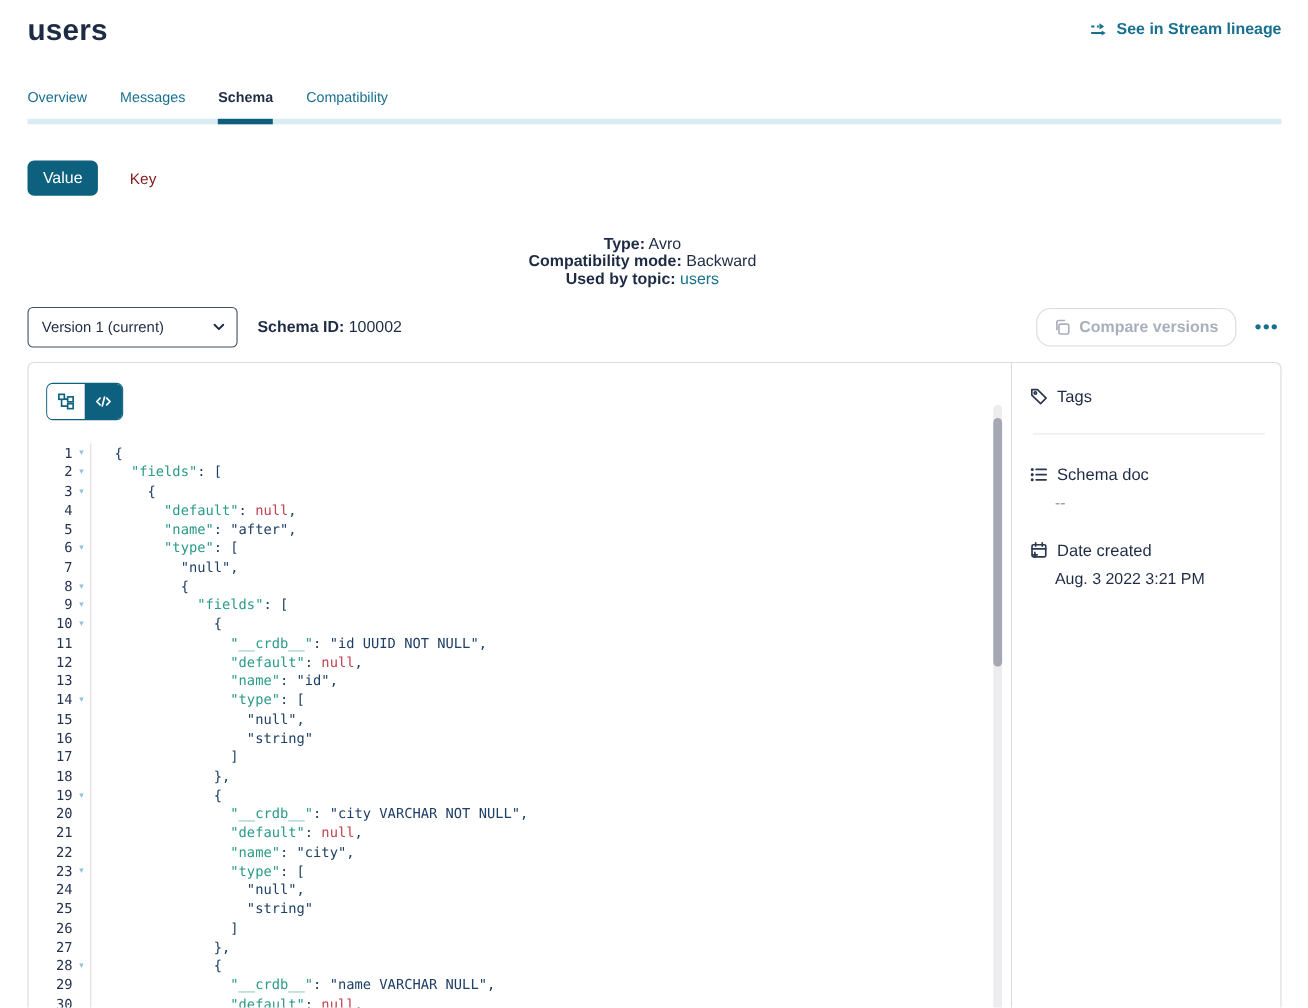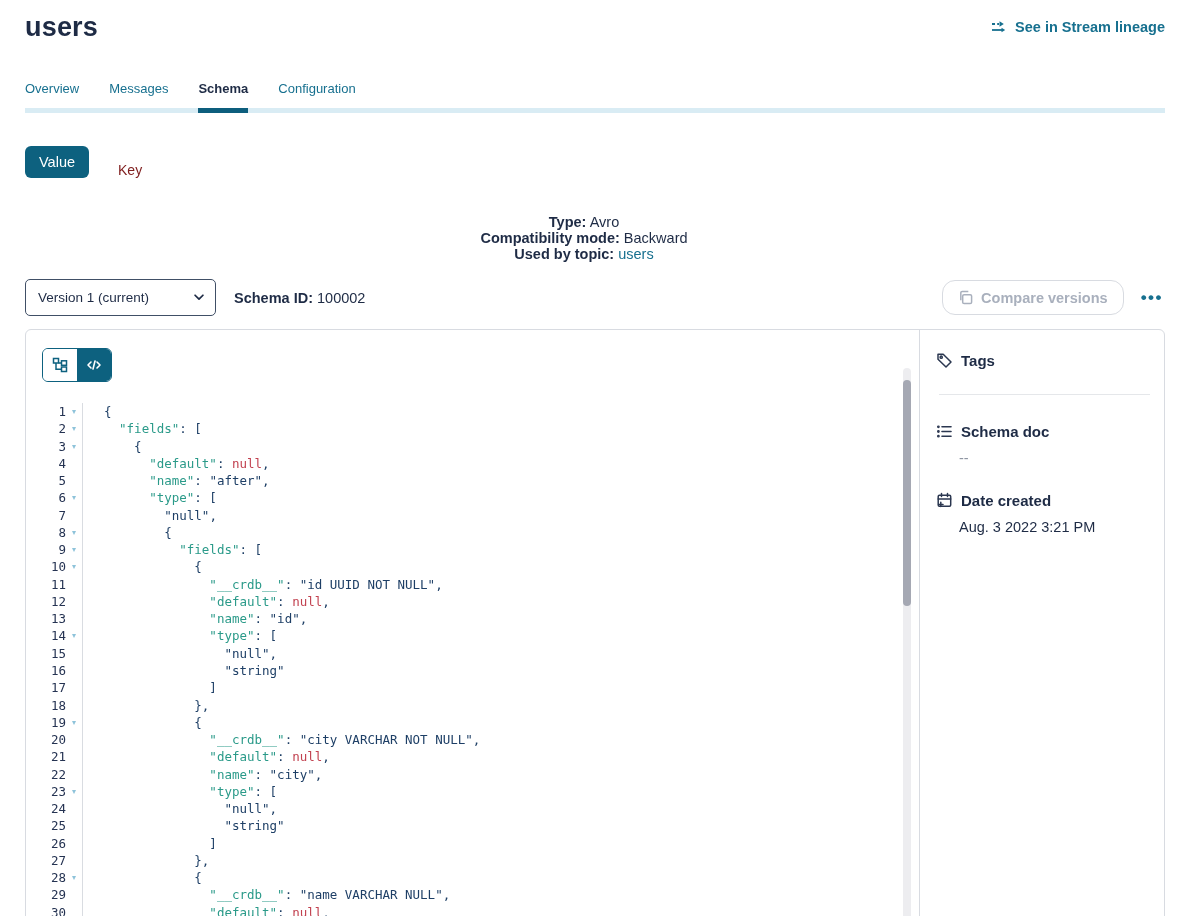--- a/index.html
+++ b/index.html
@@ -13,21 +13,21 @@
   .lineage { display:flex; align-items:center; gap:7px; color:#17708f; font-size:14.5px; font-weight:600; cursor:pointer; }
 
   
   .tabs { position:relative; margin-top:37px; display:flex; }
   .tabs .bar { position:absolute; left:0; right:0; bottom:0; height:5px; background:#d9ecf4; }
   .tab { position:relative; margin-right:30px; padding-bottom:17px; font-size:13px; color:#17708f; cursor:pointer; }
   .tab.active { color:#1e2b45; font-weight:600; }
   .tab.active::after { content:""; position:absolute; left:0; right:0; bottom:0; height:5px; background:#0d5e7d; z-index:1; }
 
   
-  .vk { margin-top:33px; display:flex; align-items:flex-end; }
+  .vk { margin-top:33px; display:flex; align-items:center; }
   .btn-value { background:#0d617f; color:#fff; border:none; border-radius:6px; height:32px; padding:0 14px;
                font-size:14.5px; font-family:inherit; cursor:pointer; }
   .key-link { margin-left:29px; color:#7f1d1d; font-size:14px; cursor:pointer; }
 
   
   .meta { margin-top:36px; display:flex; align-items:center; font-size:14.5px;flex-direction:column; }
   .meta .grp { margin-right:22px; }
   .meta b { font-weight:700; }
   .meta .lnk { color:#17708f; cursor:pointer; }
 
@@ -64,21 +64,21 @@
           border-right:1px solid #d9dce1; font-family:"DejaVu Sans", sans-serif; }
   .txt { padding-left:21px; }
   .k { color:#2a9a89; } .s { color:#1e3f66; } .p { color:#1e3f66; } .n { color:#c24250; }
 
   
   .sbtrack { position:absolute; top:38px; bottom:0; right:8px; width:8px; background:#ededf0; border-radius:4px; }
   .sbthumb { position:absolute; top:12px; left:0; width:8px; height:226px; background:#a5a8b3; border-radius:4px; cursor:pointer; }
 
   
   .sidebar { width:245px; flex:none; border-left:1px solid #d8dbe1; padding-top:22px; }
-  .shead { display:flex; align-items:center; gap:8px; padding-left:16px; font-size:15px; font-weight:700; }
+  .shead { display:flex; align-items:center; gap:8px; padding-left:16px; font-size:15px; font-weight:400; }
   .tags-input { display:block; margin:13px 14px 0 39px; width:calc(100% - 53px); border:none;
       border-bottom:1px solid #5a6372; font-size:14.5px; font-family:inherit; color:#1e2b45;
       padding:0 0 9px 0; outline:none; background:transparent; }
   .tags-input::placeholder { color:#9ba1ad; }
   .sdiv { height:1px; background:#e5e7ea; margin:25px 14px 0 19px; }
   .sval { margin:10px 14px 0 39px; font-size:14.5px; color:#1e2b45; }
   .sval.dim { color:#8f96a3; }
   .mt28 { margin-top:28px; } .mt26 { margin-top:26px; }
 
   svg { display:block; }
@@ -100,21 +100,21 @@
         </svg>
       </span>
       <span>See in Stream lineage</span>
     </div>
   </div>
 
   <div class="tabs">
     <div class="tab">Overview</div>
     <div class="tab">Messages</div>
     <div class="tab active">Schema</div>
-    <div class="tab">Configuration</div>
+    <div class="tab">Compatibility</div>
     <div class="bar"></div>
   </div>
 
   <div class="vk">
     <button class="btn-value">Value</button>
     <span class="key-link">Key</span>
   </div>
 
   <div class="meta">
     <span class="grp"><b>Type:</b> <span>Avro</span></span>

